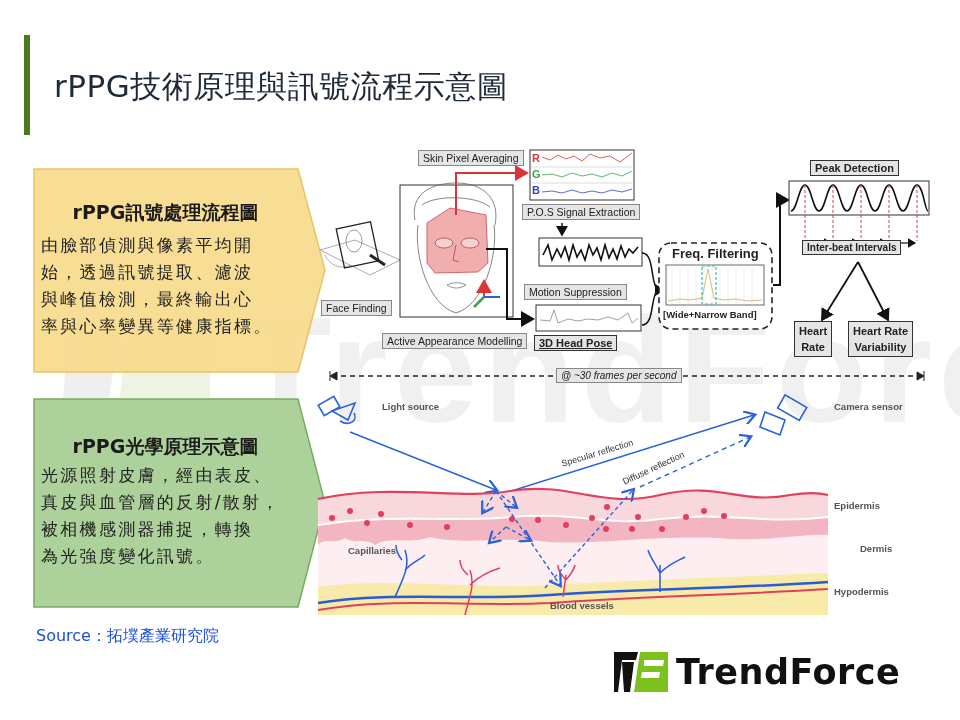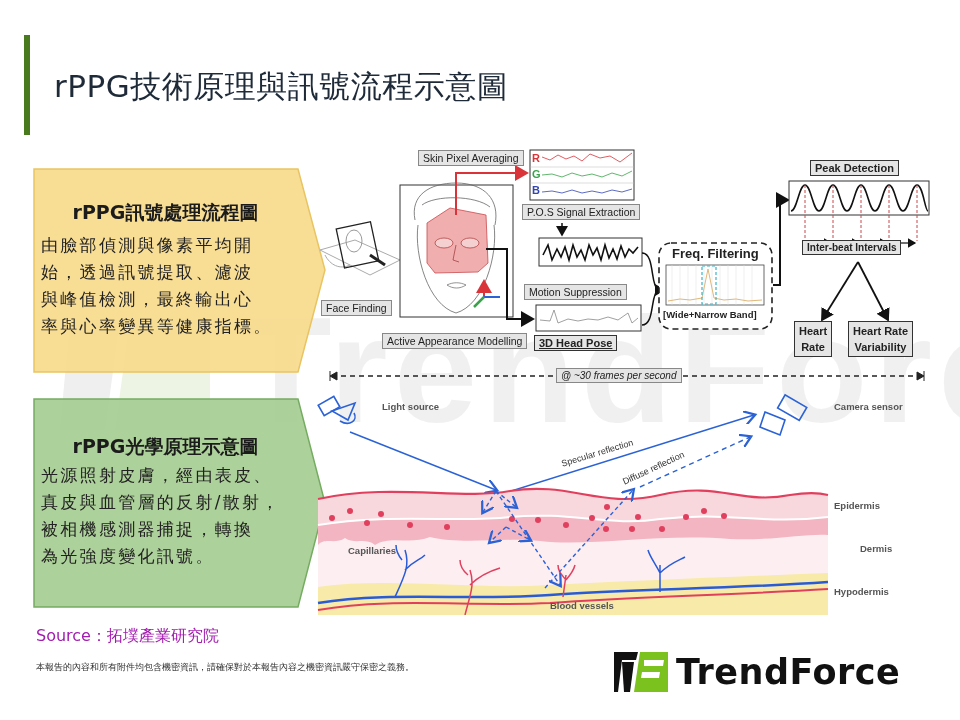--- a/index.html
+++ b/index.html
@@ -22,21 +22,21 @@
   .callout-1 { top: 168px; height: 205px; }
   .callout-2 { top: 398px; height: 210px; }
 
   
   .diagram { position: absolute; left: 310px; top: 145px; width: 640px; height: 470px; }
   .dlabel { position: absolute; font-family: "Liberation Sans", sans-serif; font-size: 10.5px; color: #222; background: #e5e5e5; border: 1px solid #888; padding: 1px 4px; white-space: nowrap; }
   .dlabel.bold { font-weight: bold; font-size: 11px; border: 1.5px solid #333; }
   .skin-label { position: absolute; font-family: "Liberation Sans", sans-serif; font-size: 9.5px; color: #555; font-weight: bold; white-space: nowrap; text-align: center; }
   .refl-label { position: absolute; font-family: "Liberation Sans", sans-serif; font-size: 9px; color: #333; white-space: nowrap; }
 
-  .source { position: absolute; left: 36px; top: 626px; font-size: 16px; color: #a21caf; }
+  .source { position: absolute; left: 36px; top: 626px; font-size: 16px; color: #1d4ed8; }
   .disclaimer { position: absolute; left: 36px; top: 660px; font-size: 9px; line-height: 15px; color: #333; }
   .disclaimer div { white-space: nowrap; }
 
   .logo { position: absolute; left: 614px; top: 648px; height: 48px; width: 320px; }
   .logo .logo-text { position: absolute; left: 62px; top: 0; font-family: "DejaVu Sans", sans-serif; font-weight: bold; font-size: 35px; color: #111; letter-spacing: 0.5px; line-height: 48px; }
 </style>
 </head>
 <body>
 
 <div class="title-bar"></div>
@@ -277,21 +277,20 @@
   <div class="refl-label" style="left:310px;top:318px;transform:rotate(-25deg);">Diffuse reflection</div>
   <div class="skin-label" style="left:524px;top:355px;">Epidermis</div>
   <div class="skin-label" style="left:524px;top:398px;padding-left:26px;">Dermis</div>
   <div class="skin-label" style="left:524px;top:441px;">Hypodermis</div>
   <div class="skin-label" style="left:38px;top:400px;">Capillaries</div>
   <div class="skin-label" style="left:240px;top:455px;">Blood vessels</div>
 </div>
 
 <div class="source">Source：拓墣產業研究院</div>
 <div class="disclaimer">
-  <div>本報告的內容和所有附件均包含機密資訊，請確保對於本報告內容之機密資訊嚴守保密之義務。</div>
 </div>
 
 <div class="logo">
   <svg width="56" height="48" viewBox="0 0 56 48" style="position:absolute;left:0;top:0;">
     <polygon points="0,4 24,4 22,12 8,12 4,44 0,44" fill="#111"></polygon>
     <polygon points="26,4 54,4 54,44 20,44" fill="#7cc21e"></polygon>
     <polygon points="30,12 50,12 49,18 30,18" fill="#fff"></polygon>
     <polygon points="28,24 46,24 45,30 27,30" fill="#fff"></polygon>
     <polygon points="8,14 20,14 16,44 10,44" fill="#111"></polygon>
   </svg>

